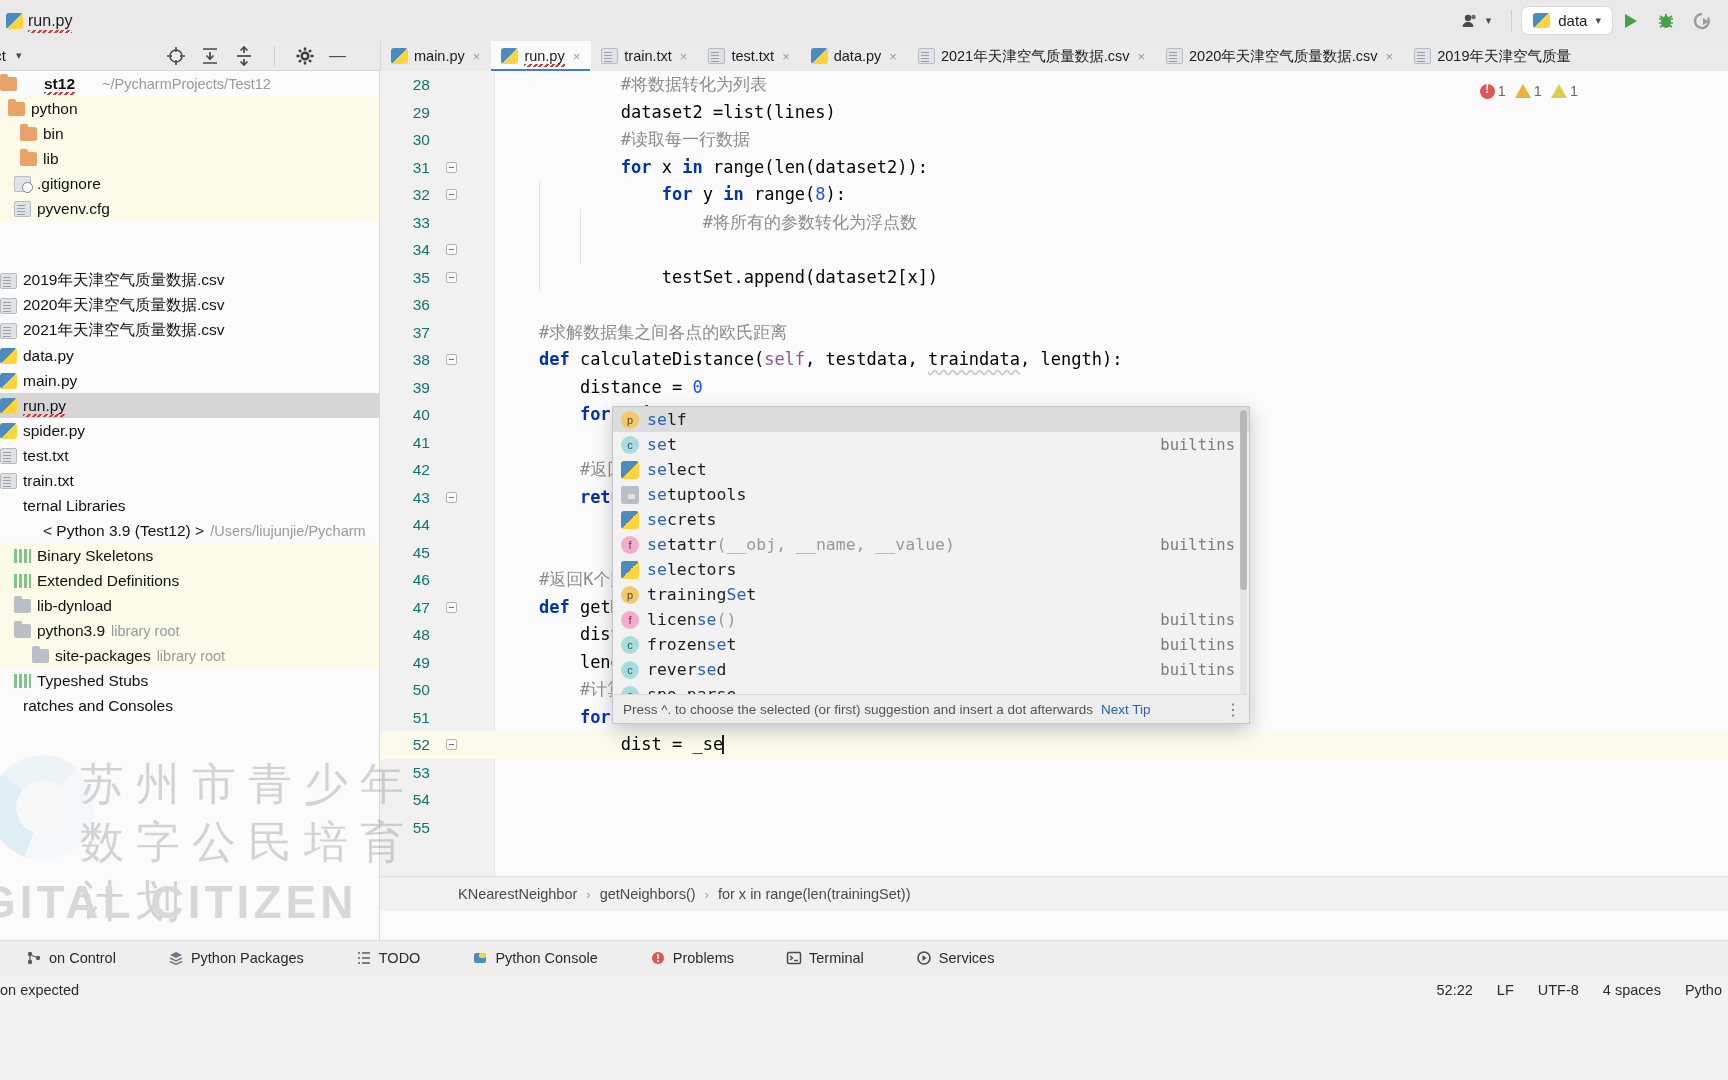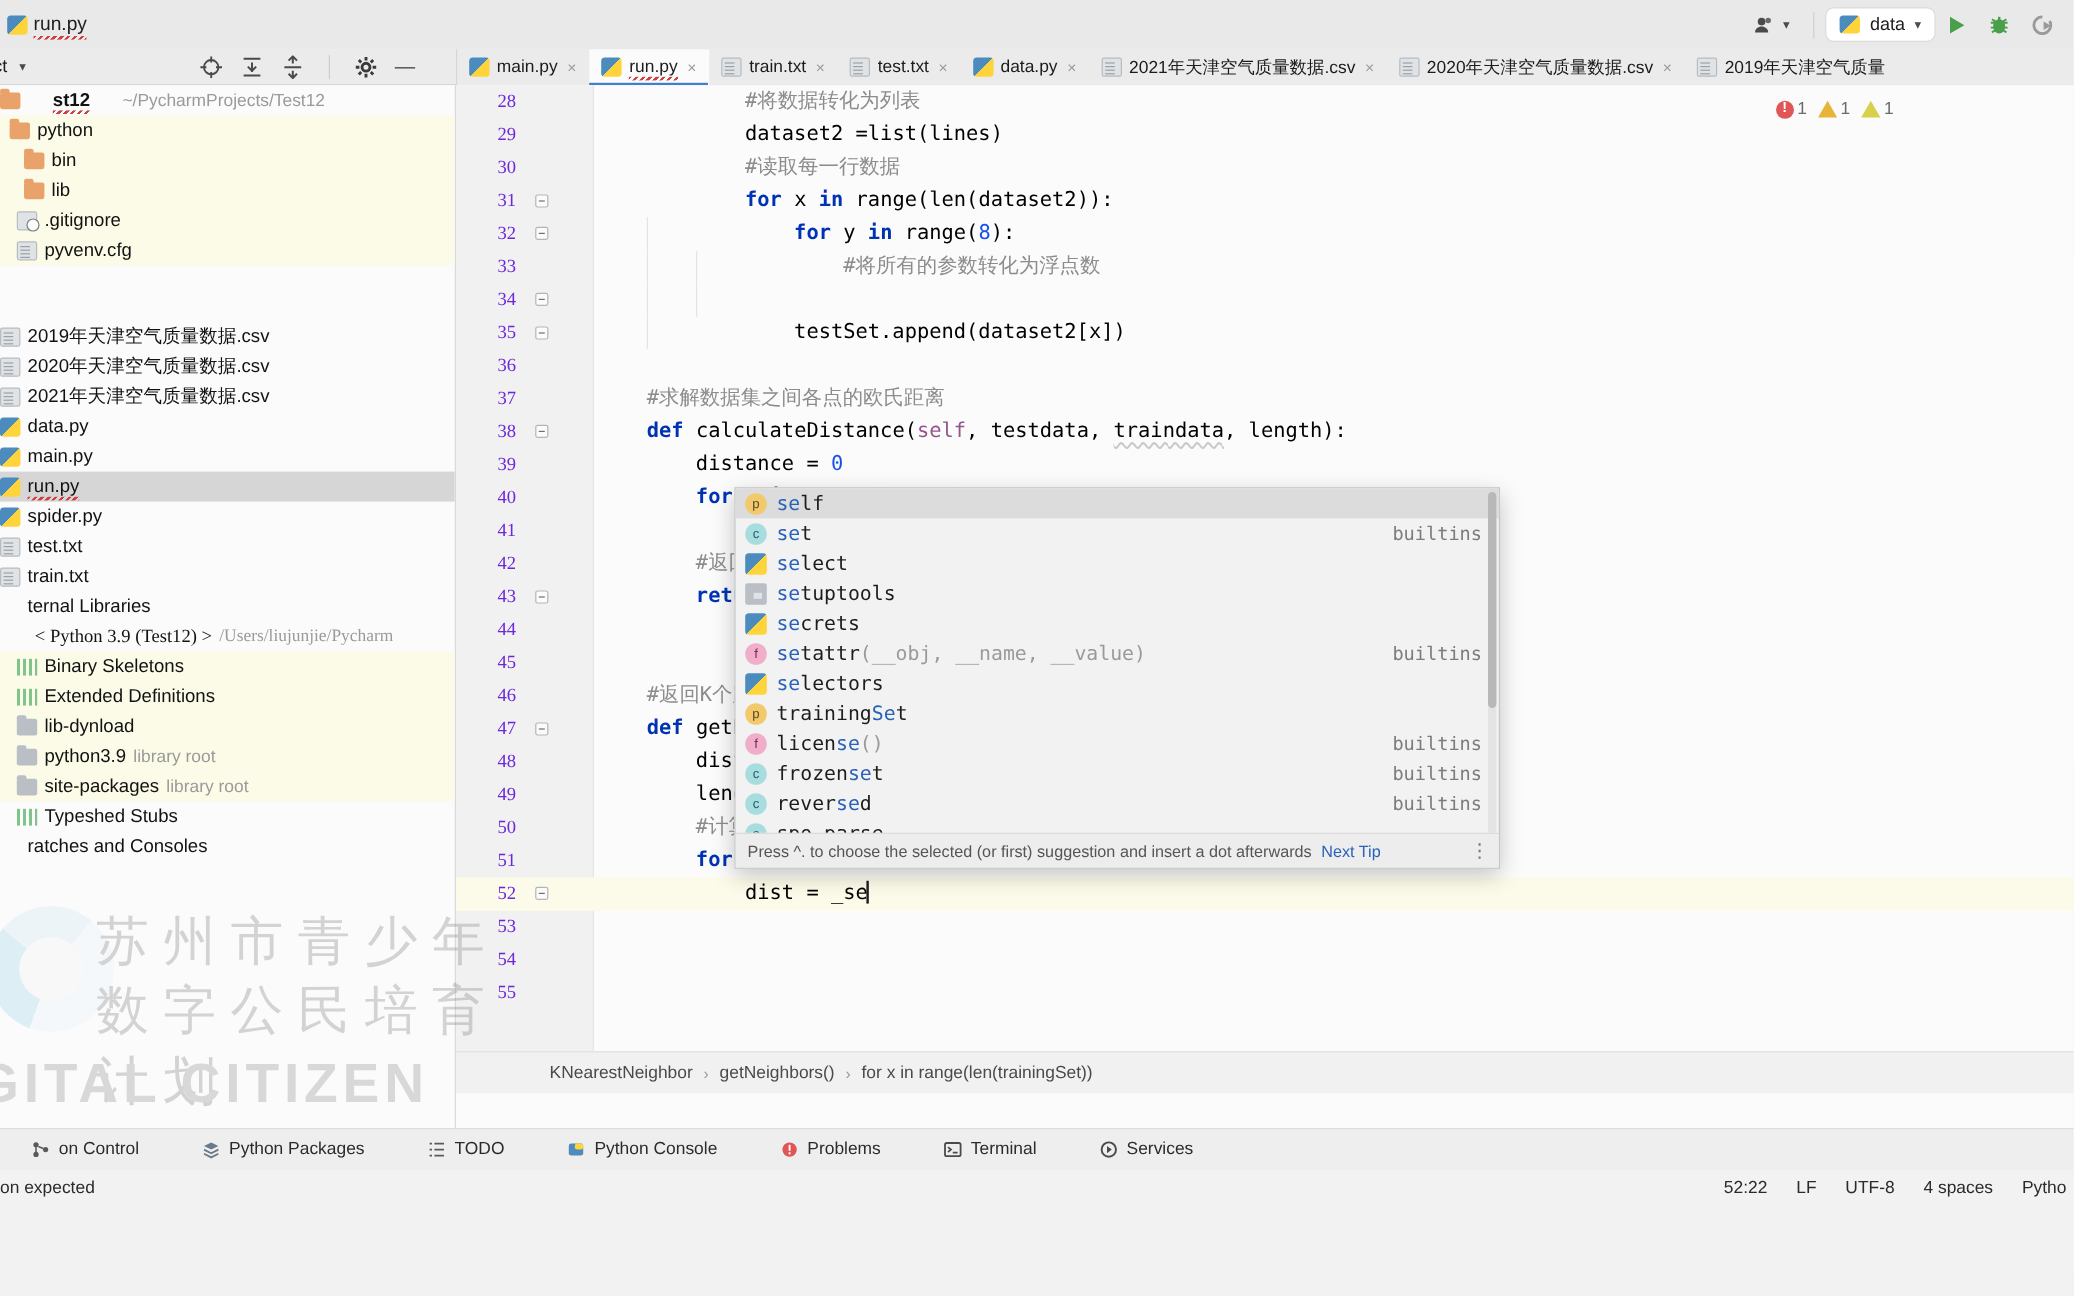--- a/index.html
+++ b/index.html
@@ -126,21 +126,21 @@
   }
   .codearea {
     position: absolute; left: 0; top: 0; width: 1348px; height: 805px;
     font-family: "DejaVu Sans Mono", monospace;
     font-size: 17px; line-height: 27.5px;
   }
   .cline { position: relative; height: 27.5px; white-space: pre; }
   .cline.cur { background: #fcfae8; }
   .lnum {
     position: absolute; left: 0; width: 50px; text-align: right;
-    color: #6d28d9; font-size: 15.5px; font-family: Liberation Serif, serif;
+    color: #0f766e; font-size: 15.5px; font-family: Liberation Sans, sans-serif;
   }
   .fold {
     position: absolute; left: 66px; top: 8px; width: 11px; height: 11px;
     border: 1px solid #b5b5b5; border-radius: 2px; background: #fbfbfb;
   }
   .fold::after {
     content:""; position:absolute; left:2px; top:4px; width:5px; height:1px; background:#707070;
   }
   .ctext { position: absolute; left: 118px; top: 0; }
   .ind-guide {
@@ -456,21 +456,21 @@
           <span class="name">test.txt</span>
         </div>
         <div class="tree-row" style="padding-left: 0px;">
           <span class="ic ic-file"></span>
           <span class="name">train.txt</span>
         </div>
         <div class="tree-row" style="padding-left: 0px;">
           <span class="ic"></span>
           <span class="name">ternal Libraries</span>
         </div>
-        <div class="tree-row" style="padding-left: 6px; font-family: Liberation Serif, serif;">
+        <div class="tree-row" style="padding-left: 20px;">
           <span class="ic"></span>
           <span class="name">&lt; Python 3.9 (Test12) &gt;</span>
           <span class="sub">/Users/liujunjie/Pycharm</span>
         </div>
         <div class="tree-row hl" style="padding-left: 14px;">
           <span class="ic ic-bars"></span>
           <span class="name">Binary Skeletons</span>
         </div>
         <div class="tree-row hl" style="padding-left: 14px;">
           <span class="ic ic-bars"></span>
@@ -478,21 +478,21 @@
         </div>
         <div class="tree-row hl" style="padding-left: 14px;">
           <span class="ic ic-folder gray"></span>
           <span class="name">lib-dynload</span>
         </div>
         <div class="tree-row hl" style="padding-left: 14px;">
           <span class="ic ic-folder gray"></span>
           <span class="name">python3.9</span>
           <span class="sub">library root</span>
         </div>
-        <div class="tree-row hl" style="padding-left: 14px;">
+        <div class="tree-row hl" style="padding-left: 32px;">
           <span class="ic ic-folder gray"></span>
           <span class="name">site-packages</span>
           <span class="sub">library root</span>
         </div>
         <div class="tree-row" style="padding-left: 14px;">
           <span class="ic ic-bars"></span>
           <span class="name">Typeshed Stubs</span>
         </div>
         <div class="tree-row" style="padding-left: 0px;">
           <span class="ic"></span>

